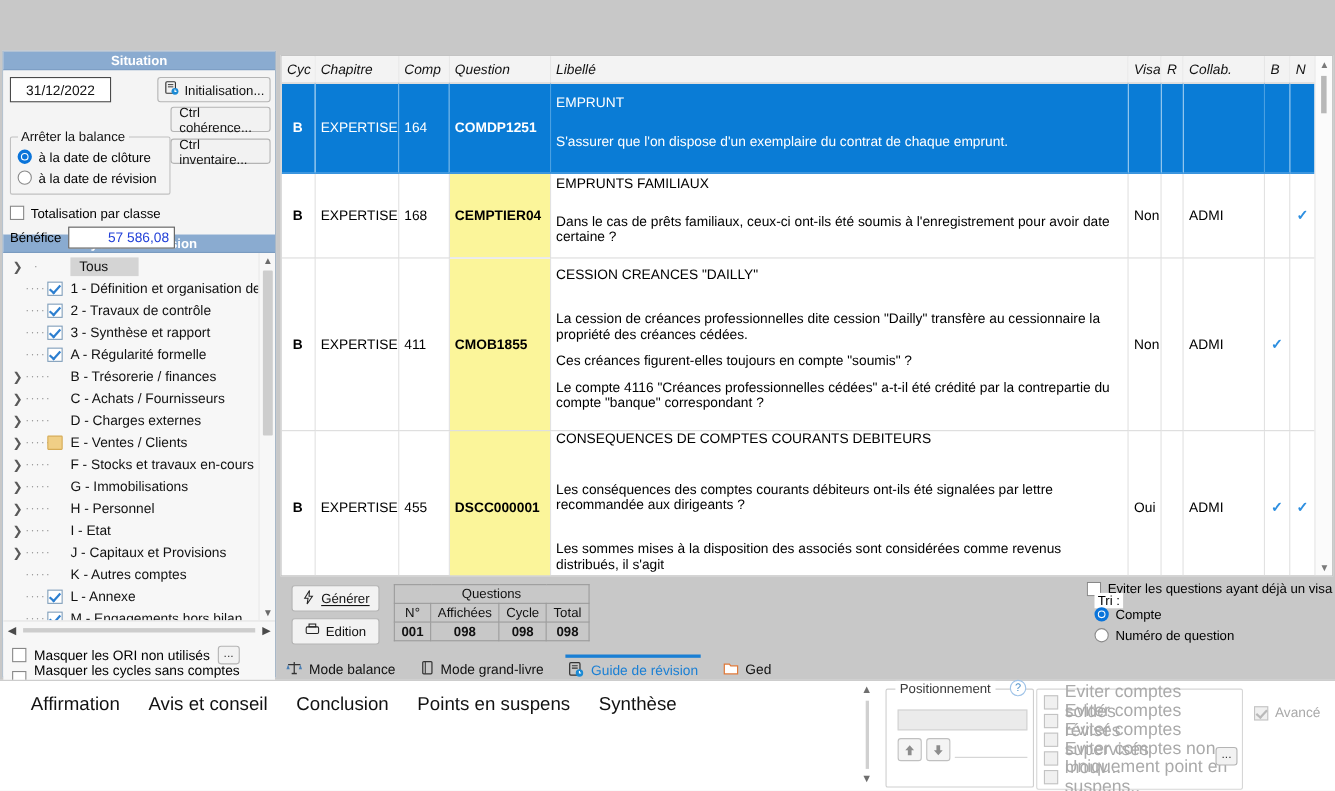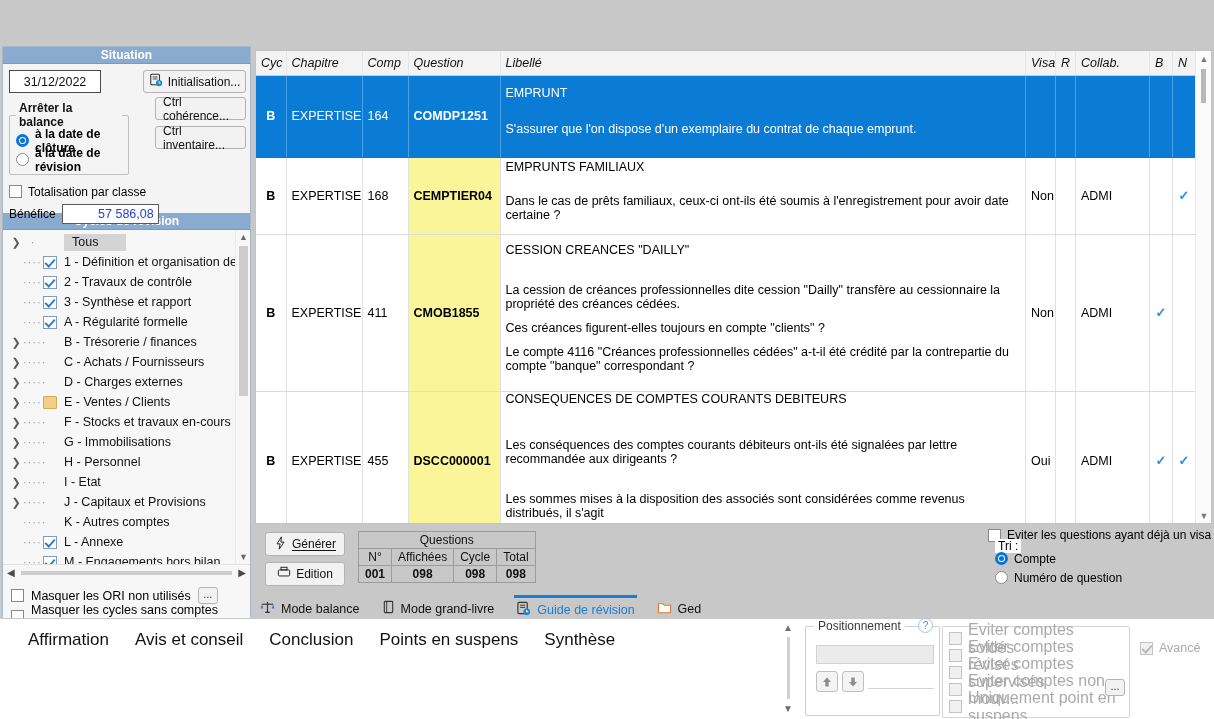--- a/index.html
+++ b/index.html
@@ -52,23 +52,22 @@
     font-family: "Liberation Sans", sans-serif; font-size: 12px; color: #111;
     display: inline-flex; align-items: center; justify-content: center; gap: 5px;
     padding: 0 7px; height: 23px; cursor: default;
   }
   #btn-init { position: absolute; left: 140px; top: 6px; width: 103px; }
   #btn-coh  { position: absolute; left: 152px; top: 33px; width: 91px; }
   #btn-inv  { position: absolute; left: 152px; top: 62px; width: 91px; }
 
   fieldset.grp {
     border: 1px solid #c0c0c0; border-radius: 2px;
-    margin: 8px 0 0 0; padding: 2px 6px 5px 6px;
-    width: 120px;
-    font-weight: bold;
+    margin: 24px 0 0 0; padding: 2px 6px 5px 6px;
+    width: 146px;
   }
   fieldset.grp legend { font-size: 12px; padding: 0 3px; color: #111; }
   .radio-row, .check-row { display: flex; align-items: center; gap: 6px; height: 19px; }
   .radio {
     width: 13px; height: 13px; border-radius: 50%;
     border: 1.6px solid #8a8a8a; background: #fff; flex: 0 0 auto; position: relative;
   }
   .radio.on { border-color: #0a74da; border-width: 3px; }
   .radio.on::after {
     content: ""; position: absolute; left: 50%; top: 50%;
@@ -481,21 +480,21 @@
           </tr>
           <tr class="" style="height: 157px;">
             <td class="cyc">B</td>
             <td class="chap">EXPERTISE</td>
             <td class="comp">411</td>
             <td class="q">CMOB1855</td>
             <td class="lib">
               <div class="lib-title">CESSION CREANCES "DAILLY"</div>
               <div class="lib-body" style="margin-top: 26px;">
                 <p>La cession de créances professionnelles dite cession "Dailly" transfère au cessionnaire la propriété des créances cédées.</p>
-                <p>Ces créances figurent-elles toujours en compte "clients" ?</p>
+                <p>Ces créances figurent-elles toujours en compte "soumis" ?</p>
                 <p>Le compte 4116 "Créances professionnelles cédées"  a-t-il été crédité par la contrepartie du compte "banque" correspondant ?</p>
               </div>
             </td>
             <td class="visa">Non</td>
             <td class="r"></td>
             <td class="collab">ADMI</td>
             <td class="bn"><span class="tick">✓</span></td>
             <td class="bn"></td>
           </tr>
           <tr class="" style="height: 135px;">

